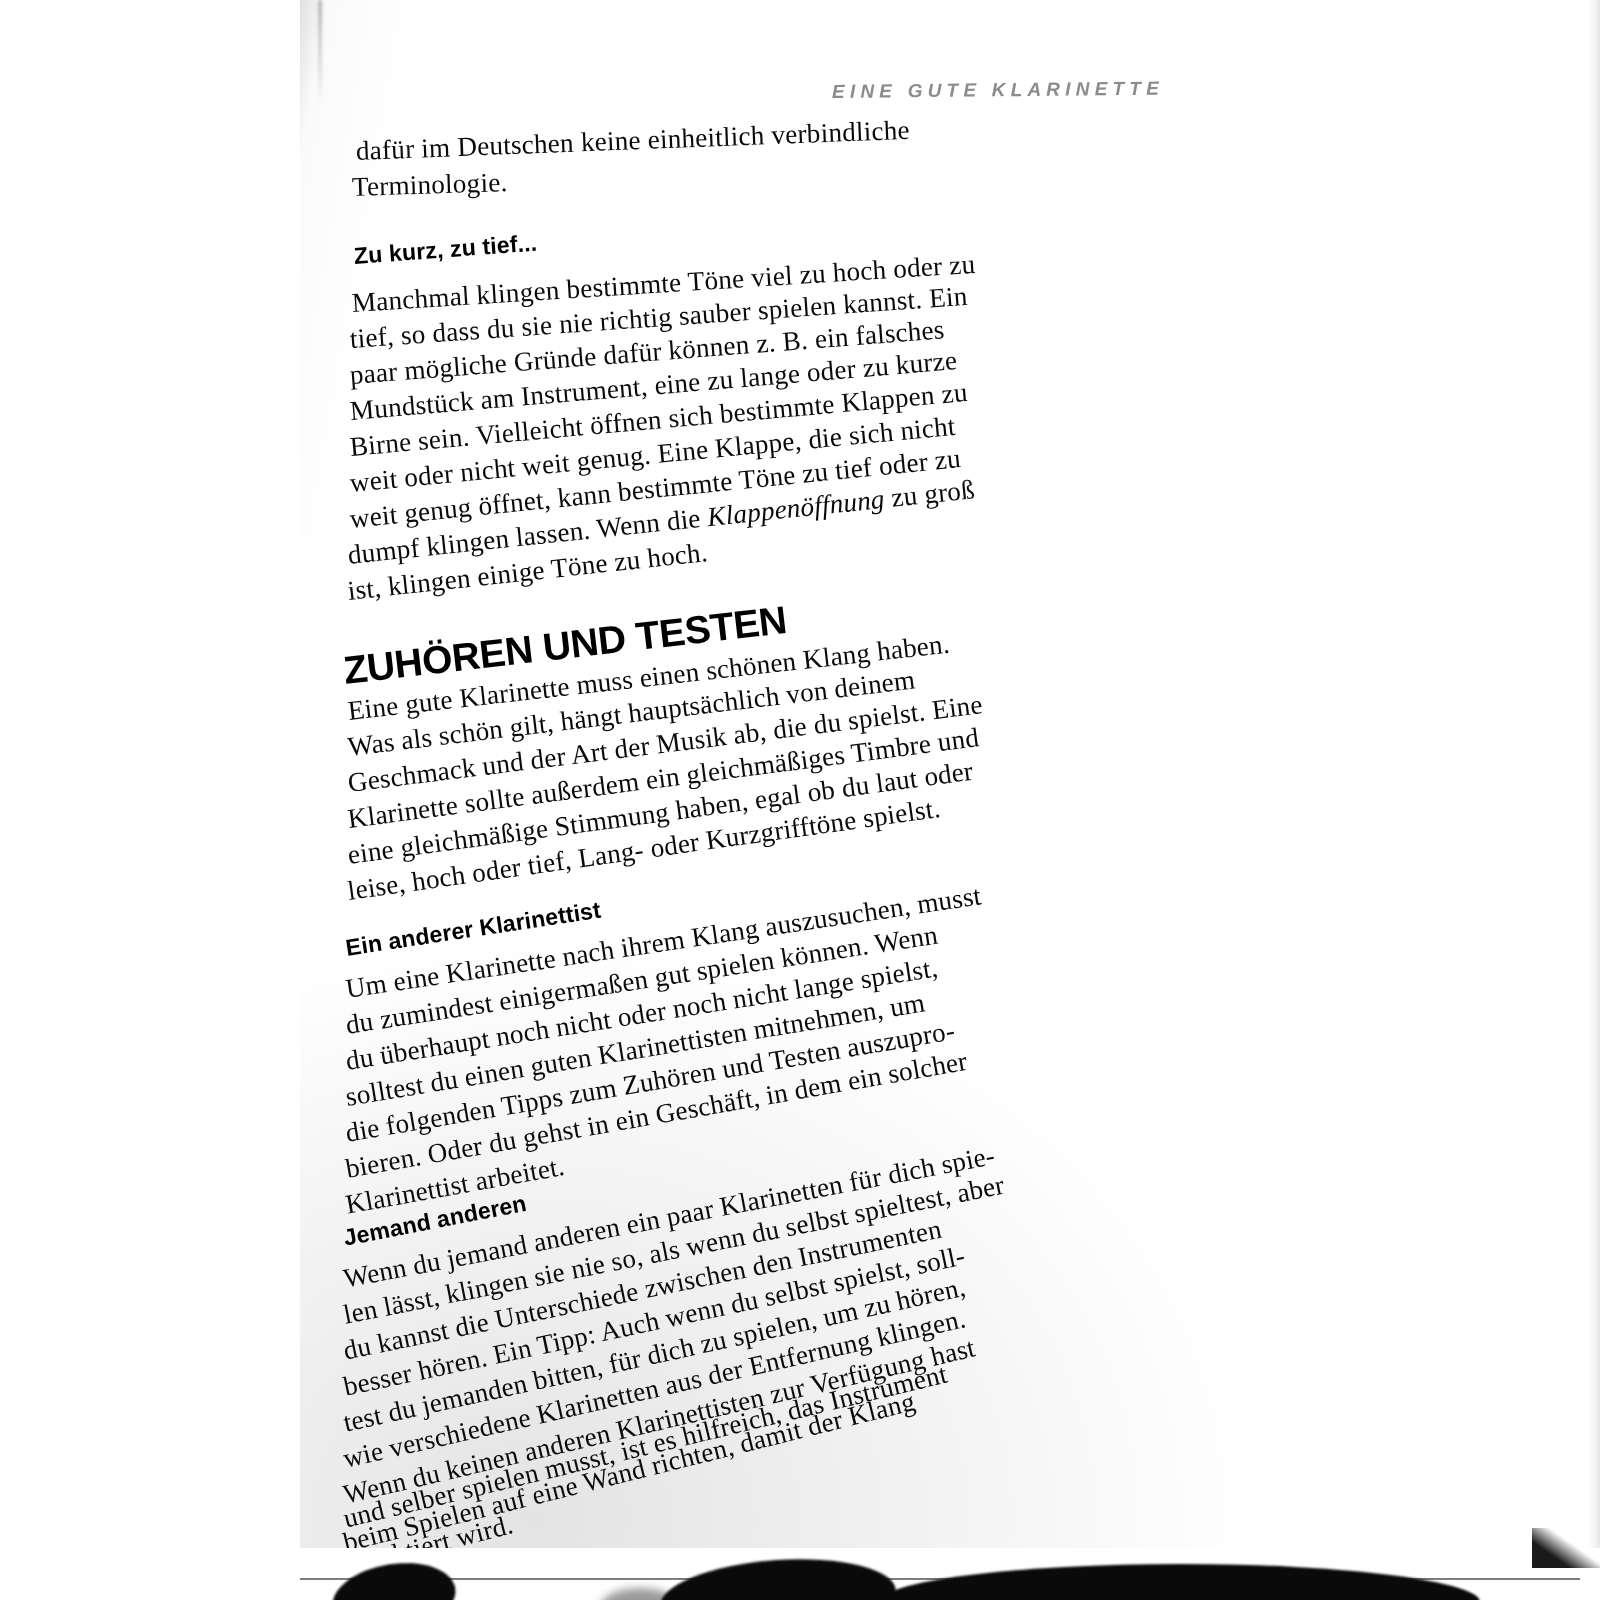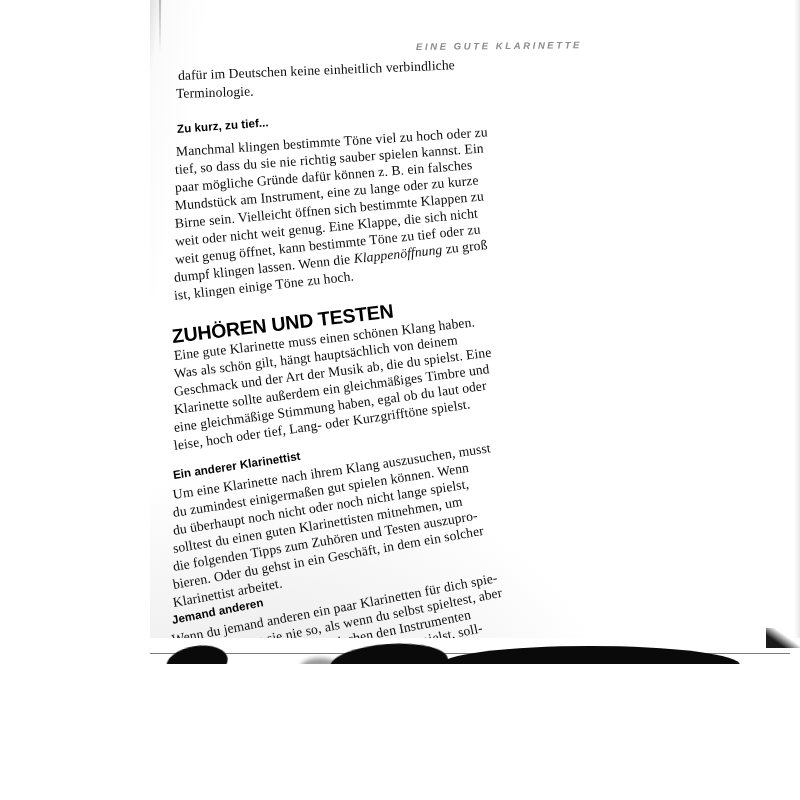--- a/index.html
+++ b/index.html
@@ -3,21 +3,21 @@
 <meta charset="utf-8">
 <style>
   html,body{margin:0;padding:0;}
   body{
     width:800px;height:800px;overflow:hidden;
     background:#ffffff;
     font-family:"Liberation Serif", serif;
     -webkit-font-smoothing:antialiased;
   }
   #page{
-    position:relative;width:800px;height:664px;
+    position:relative;width:800px;height:800px;
     background:#ffffff;
     overflow:hidden;
   }
   
   .paper-sheen{
     position:absolute;left:150px;top:0;width:650px;height:790px;
     background:
       linear-gradient(100deg,
         rgba(222,222,224,.95) 0px,
         rgba(246,246,246,.55) 14px,

